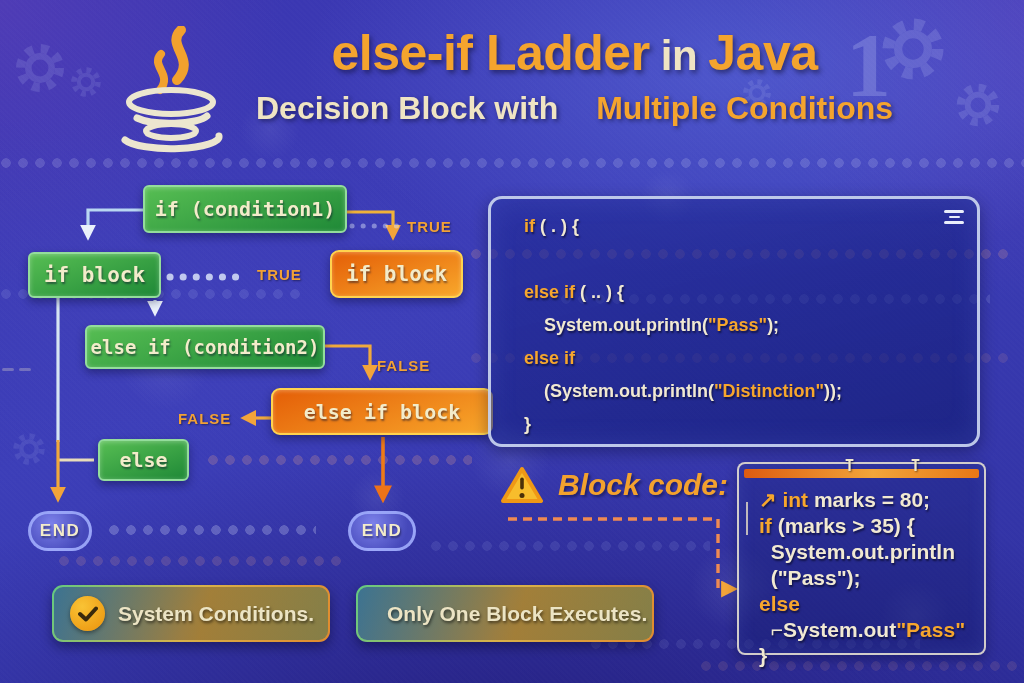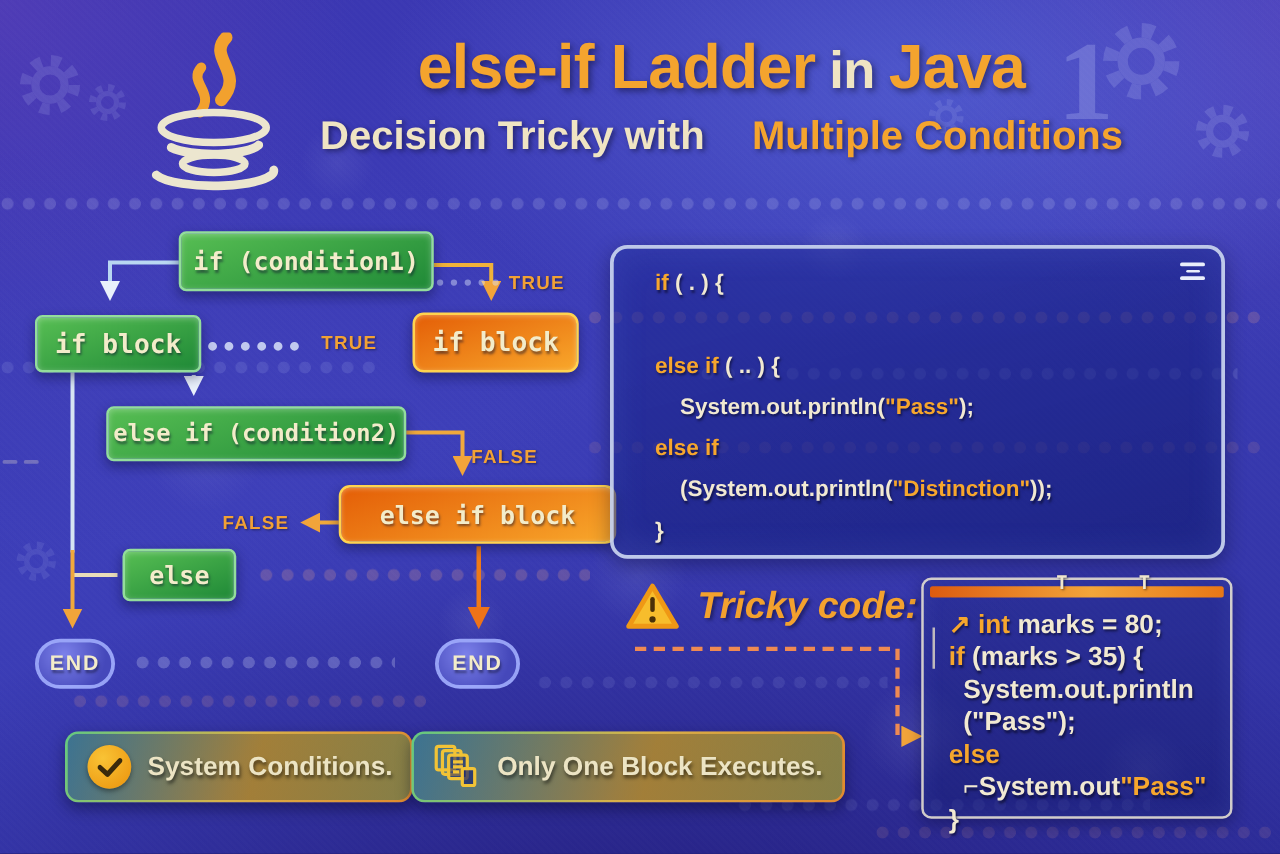--- a/index.html
+++ b/index.html
@@ -147,21 +147,21 @@
     <svg class="logo" viewBox="0 0 110 132">
       <path d="M64 4 C48 20 80 32 60 54" fill="none" stroke="#f2a12e" stroke-width="10" stroke-linecap="round"></path>
       <path d="M44 28 C33 40 56 48 43 64" fill="none" stroke="#f2a12e" stroke-width="8" stroke-linecap="round"></path>
       <ellipse cx="54" cy="76" rx="42" ry="12" fill="none" stroke="#ece6cf" stroke-width="6"></ellipse>
       <path d="M20 92 a38 10 0 0 0 70 -2" fill="none" stroke="#ece6cf" stroke-width="7" stroke-linecap="round"></path>
       <ellipse cx="54" cy="105" rx="25" ry="7" fill="none" stroke="#ece6cf" stroke-width="6"></ellipse>
       <path d="M8 114 a48 12 0 0 0 94 -4" fill="none" stroke="#ece6cf" stroke-width="7" stroke-linecap="round"></path>
     </svg>
     <div class="title-col">
       <div class="title-line"><span>else-if Ladder</span><span class="t-cream"> in </span><span>Java</span></div>
-      <div class="subtitle-line"><span>Decision Tricky with </span><span class="t-orange">Multiple Conditions</span></div>
+      <div class="subtitle-line"><span>Decision Block with </span><span class="t-orange">Multiple Conditions</span></div>
     </div>
   </div>
 
   <svg width="1024" height="683" style="position:absolute;left:0;top:0;pointer-events:none">
     <defs>
       <marker id="ah-cream" viewBox="0 0 10 10" refX="7" refY="5" markerWidth="5" markerHeight="5" orient="auto-start-reverse">
           <path d="M0 0 L10 5 L0 10 z" fill="#e9f0fb"></path>
         </marker>
       <marker id="ah-orange" viewBox="0 0 10 10" refX="7" refY="5" markerWidth="5" markerHeight="5" orient="auto-start-reverse">
           <path d="M0 0 L10 5 L0 10 z" fill="#f2a43a"></path>
@@ -206,40 +206,40 @@
       </div>
     <div class="code code-main"><div class="code-line"><span class="seg-kw">if</span><span class="seg-tx"> ( . ) {</span></div><div class="code-line">&nbsp;</div><div class="code-line"><span class="seg-kw">else if</span><span class="seg-tx"> ( .. ) {</span></div><div class="code-line"><span class="seg-tx">    System.out.println(</span><span class="seg-str">"Pass"</span><span class="seg-tx">);</span></div><div class="code-line"><span class="seg-kw">else if</span></div><div class="code-line"><span class="seg-tx">    (System.out.println(</span><span class="seg-str">"Distinction"</span><span class="seg-tx">));</span></div><div class="code-line"><span class="seg-tx">}</span></div></div>
   </div>
 
   <div class="tricky-heading">
     <svg width="44" height="40" viewBox="0 0 44 40">
       <path d="M22 4 L41 36 H3 Z" fill="#f7bd2c" stroke="#ef9815" stroke-width="4" stroke-linejoin="round"></path>
       <rect x="20.2" y="12.5" width="3.6" height="12" rx="1.8" fill="#4a3008"></rect>
       <circle cx="22" cy="30.5" r="2.5" fill="#4a3008"></circle>
     </svg>
-    <span class="tricky-text">Tricky code:</span>
+    <span class="tricky-text">Block code:</span>
   </div>
 
   <div class="tricky-panel">
     <div class="tricky-bar"></div>
     <span class="pin" style="left:106px">T</span>
     <span class="pin" style="left:172px">T</span>
     <div class="tick"></div>
     <div class="code code-tricky"><div class="code-line"><span class="seg-kw">↗ </span><span class="seg-kw">int</span><span class="seg-tx"> marks = 80;</span></div><div class="code-line"><span class="seg-kw">if</span><span class="seg-tx"> (marks &gt; 35) {</span></div><div class="code-line"><span class="seg-tx">  System.out.println</span></div><div class="code-line"><span class="seg-tx">  ("Pass");</span></div><div class="code-line"><span class="seg-kw">else</span></div><div class="code-line"><span class="seg-tx">  ⌐System.out</span><span class="seg-str">"Pass"</span></div><div class="code-line"><span class="seg-tx">}</span></div></div>
   </div>
 
   <div class="badge" style="left:52px;width:278px">
     <div class="check-circle">
       <svg width="20" height="16" viewBox="0 0 20 16">
           <path d="M2 8 L8 13.5 L18 2.5" fill="none" stroke="#3a2a0c" stroke-width="4" stroke-linecap="round" stroke-linejoin="round"></path>
         </svg>
     </div>
     <span class="badge-label">System Conditions.</span>
   </div>
-  <div class="badge" style="left:329px;width:347px">
+  <div class="badge" style="left:356px;width:298px">
     <svg width="38" height="37" viewBox="0 0 38 37">
       <g fill="none" stroke="#f2c336" stroke-width="2.6" stroke-linejoin="round">
         <rect x="2" y="2" width="15" height="19" rx="2"></rect>
         <rect x="7" y="5.5" width="15" height="19" rx="2"></rect>
         <rect x="12" y="9" width="15" height="19" rx="2" fill="rgba(25,35,110,.55)"></rect>
         <path d="M15.5 14.5 h8 M15.5 18.5 h8 M15.5 22.5 h5"></path>
         <rect x="23" y="20" width="10" height="13.5" rx="1.5" fill="rgba(25,35,110,.7)"></rect>
       </g>
     </svg>
     <span class="badge-label">Only One Block Executes.</span>

